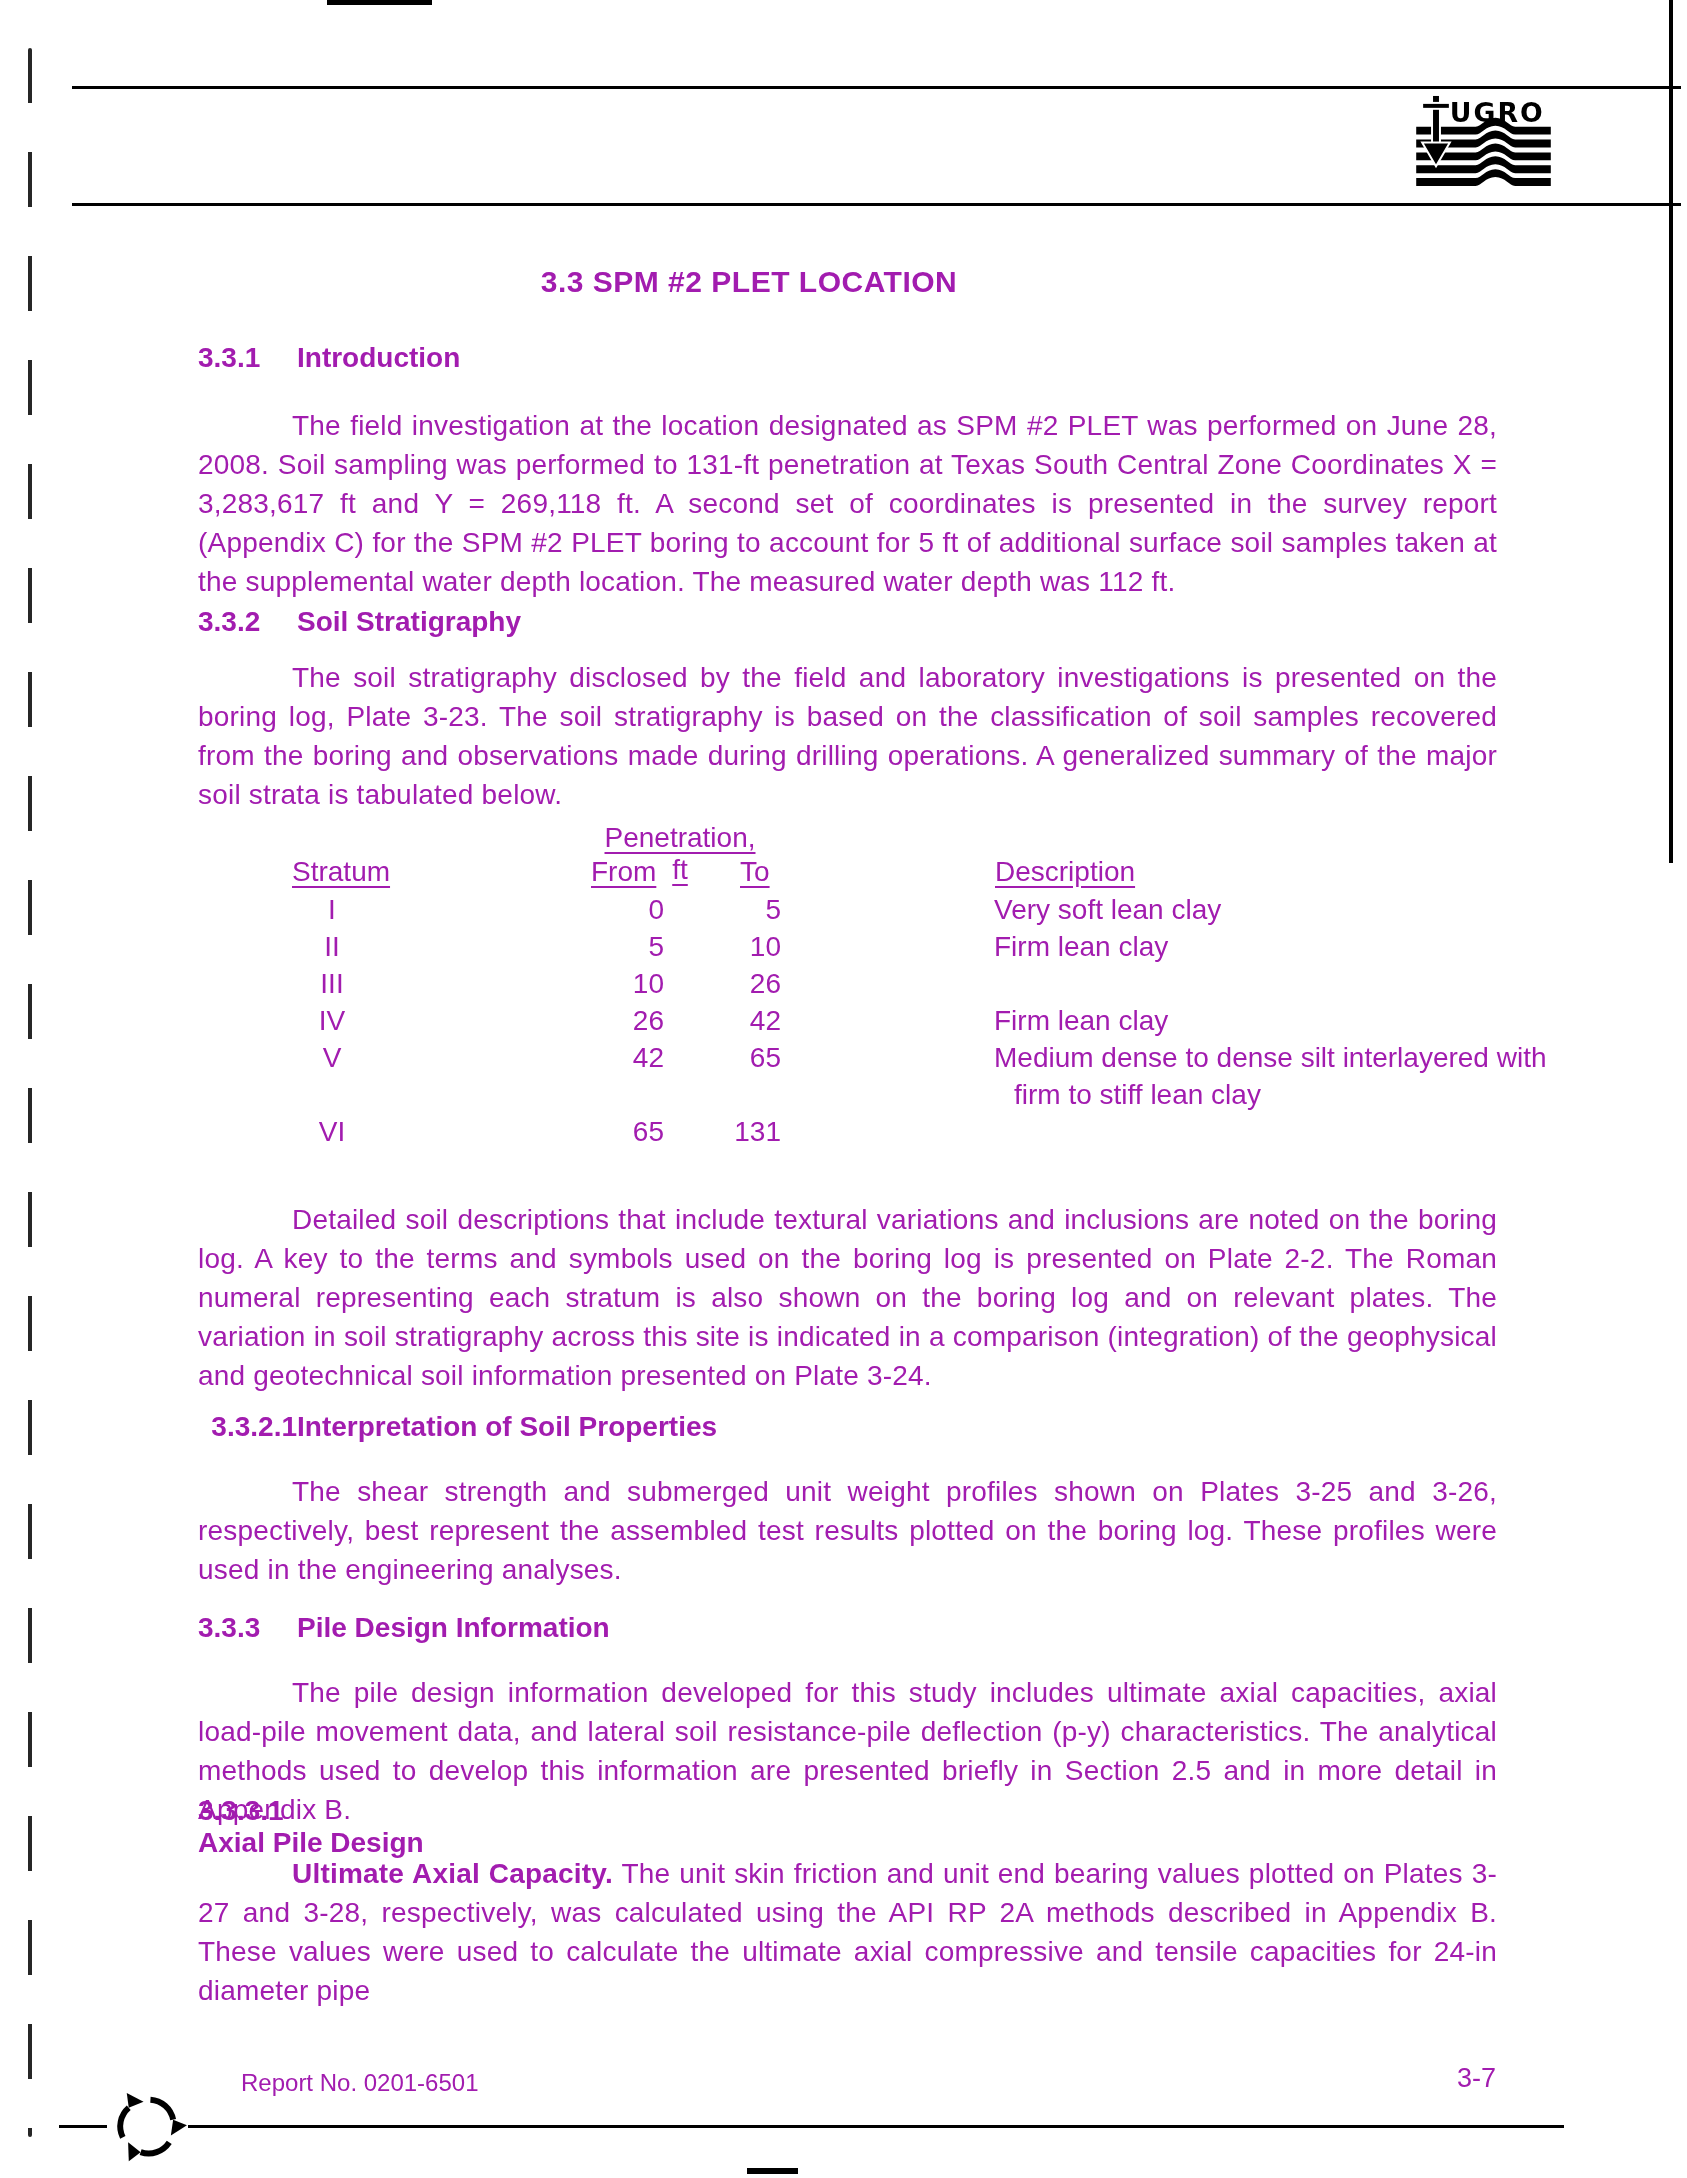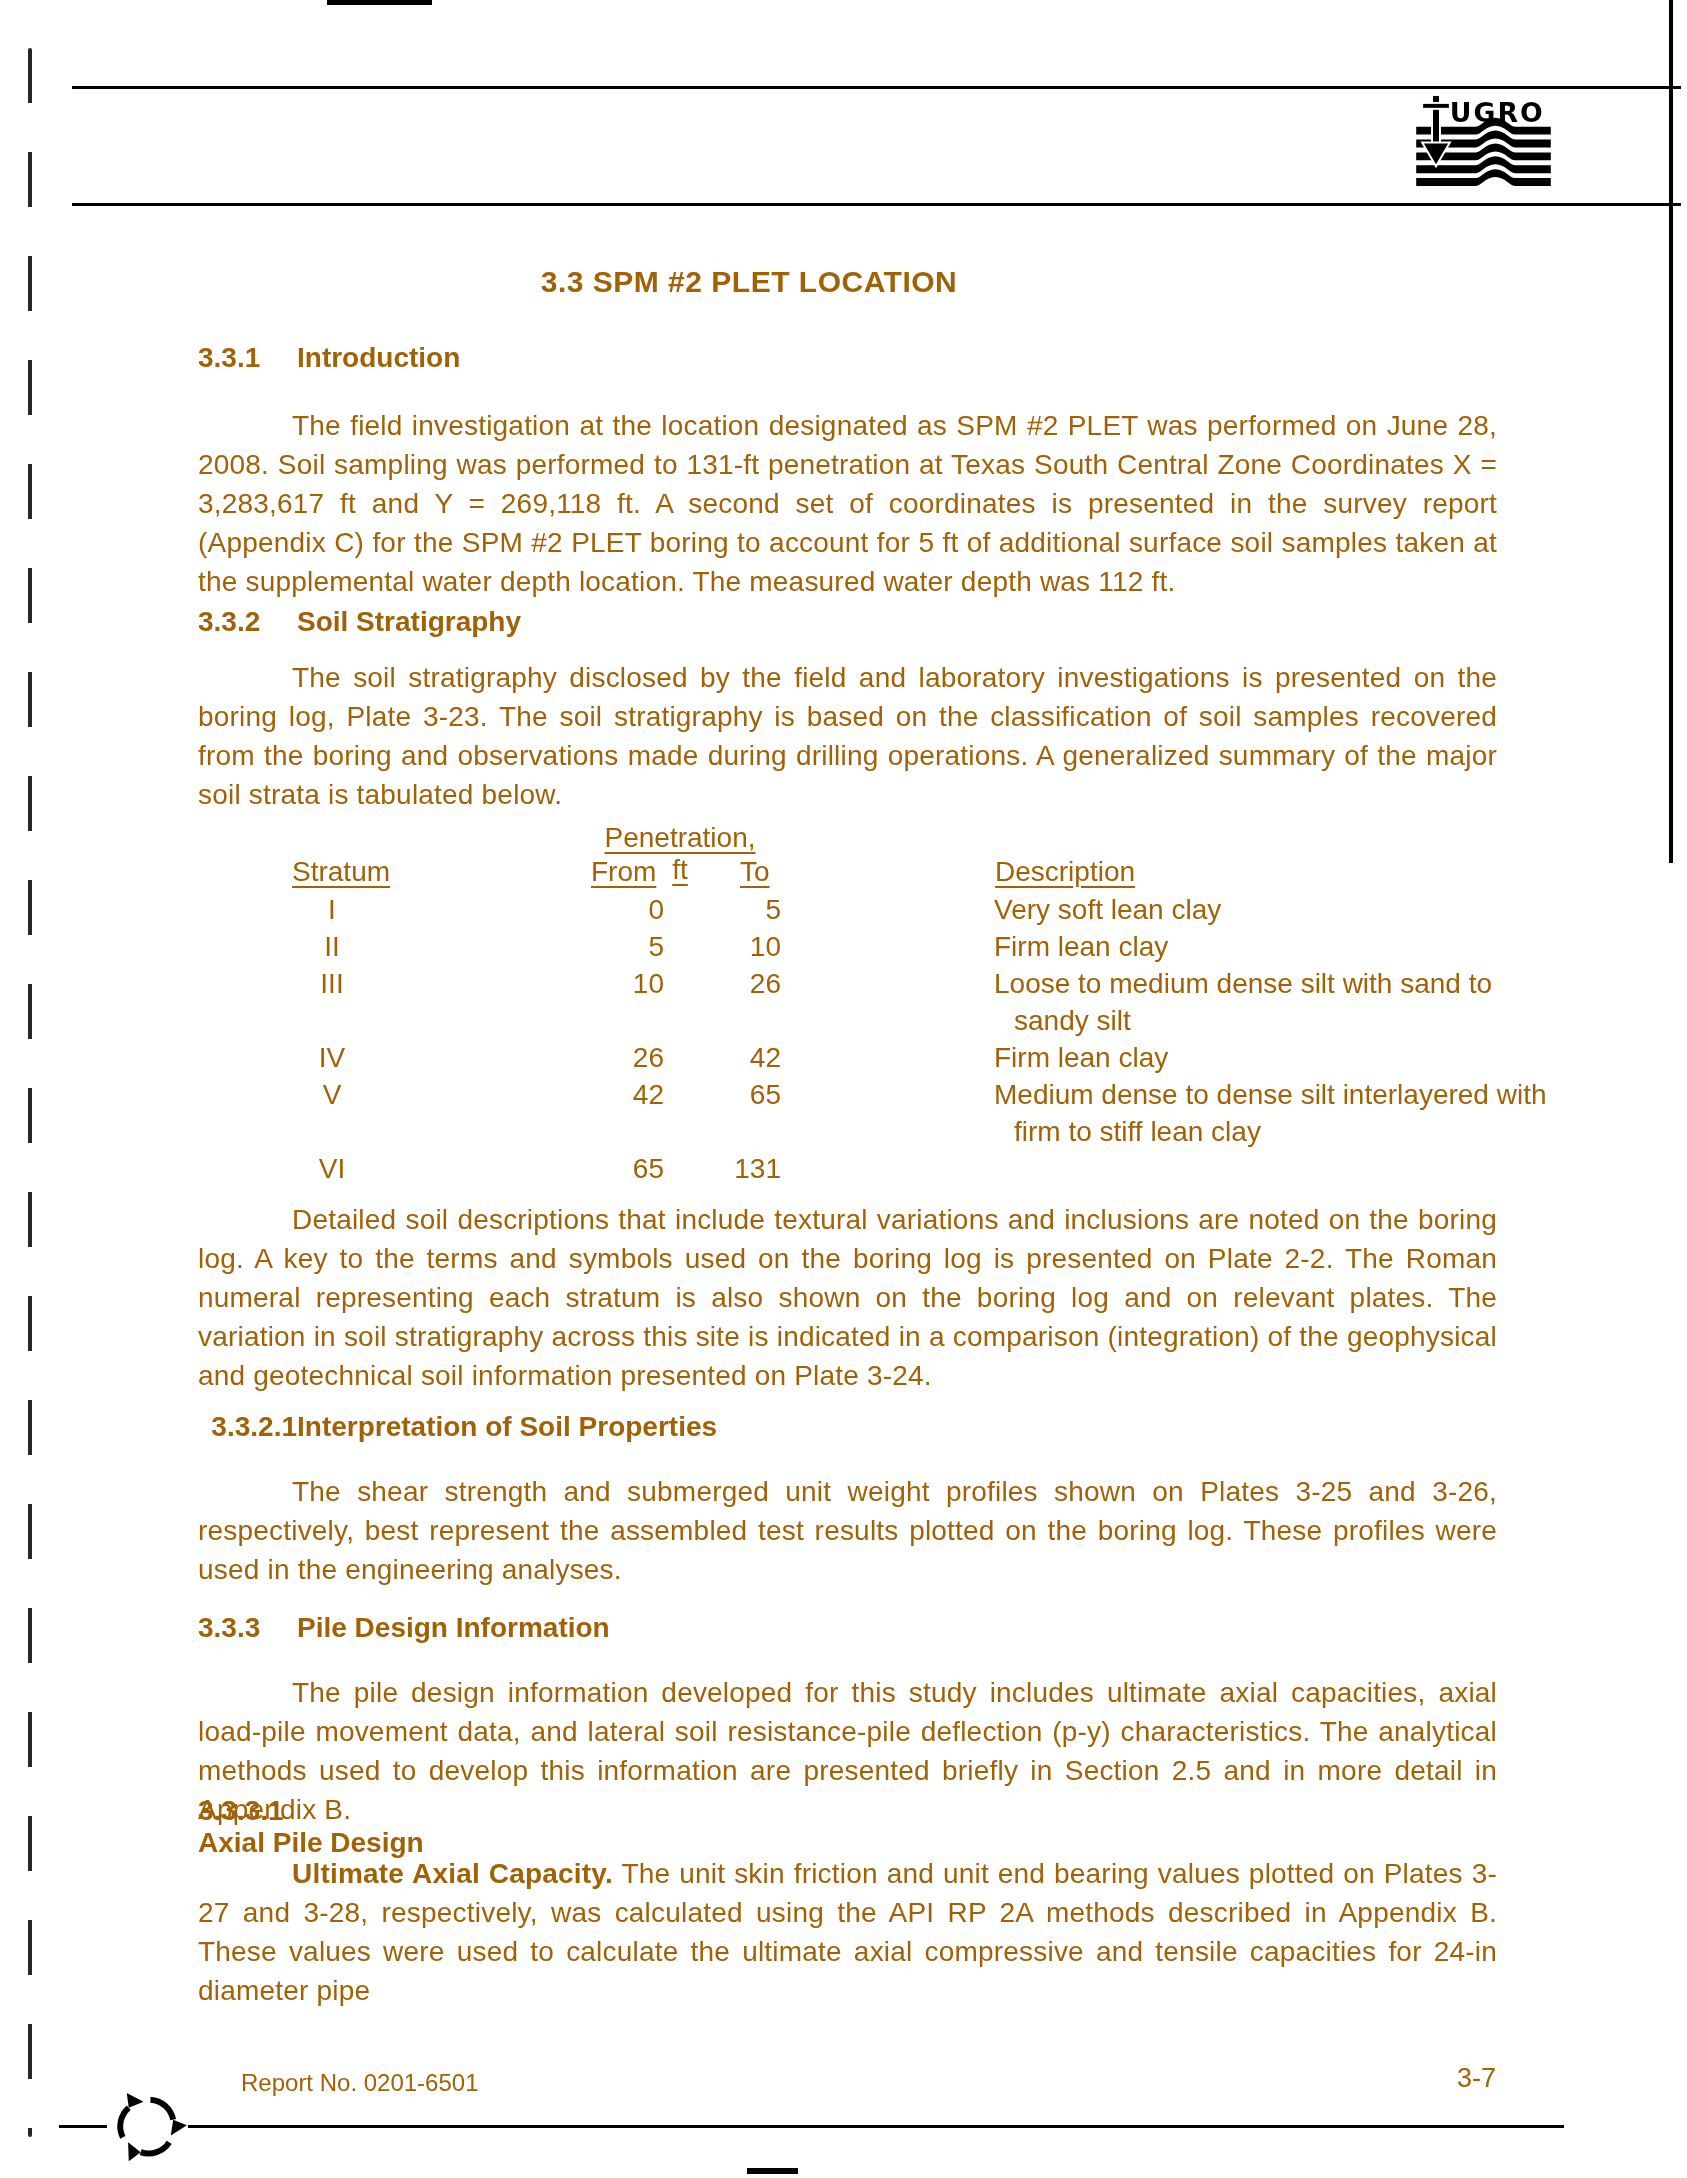--- a/index.html
+++ b/index.html
@@ -1,17 +1,17 @@
 <!DOCTYPE html>
 <html><head>
 <meta charset="utf-8">
 <style>
   html,body{margin:0;padding:0;background:#777;}
   .page{position:relative;width:1687px;height:2178px;background:#ffffff;
-        font-family:"Liberation Sans",sans-serif;color:#a16207;overflow:hidden;margin:0 auto;}
+        font-family:"Liberation Sans",sans-serif;color:#a21caf;overflow:hidden;margin:0 auto;}
   .rule{position:absolute;background:#000;height:3px;}
   .para{position:absolute;left:198px;width:1299px;font-size:28px;line-height:39px;
         text-align:justify;text-indent:94px;letter-spacing:0.2px;}
   .heading{position:absolute;left:198px;font-size:28px;font-weight:bold;display:flex;}
   .heading .num{min-width:99px;flex:0 0 auto;}
   .doc-title{position:absolute;left:0;width:1498px;text-align:center;
              font-size:30px;font-weight:bold;letter-spacing:0.5px;}
   .bold{font-weight:bold;}
   
   .strata{position:absolute;left:248px;top:820px;width:1317px;font-size:28px;}
@@ -100,21 +100,20 @@
       <div class="trow">
         <span class="c-stratum">II</span>
         <span class="c-from">5</span>
         <span class="c-to">10</span>
         <span class="c-desc">Firm lean clay</span>
       </div>
       <div class="trow">
         <span class="c-stratum">III</span>
         <span class="c-from">10</span>
         <span class="c-to">26</span>
-        <span class="c-desc">Loose to medium dense silt with sand to sandy silt</span>
       </div>
       <div class="trow">
         <span class="c-stratum">IV</span>
         <span class="c-from">26</span>
         <span class="c-to">42</span>
         <span class="c-desc">Firm lean clay</span>
       </div>
       <div class="trow">
         <span class="c-stratum">V</span>
         <span class="c-from">42</span>

